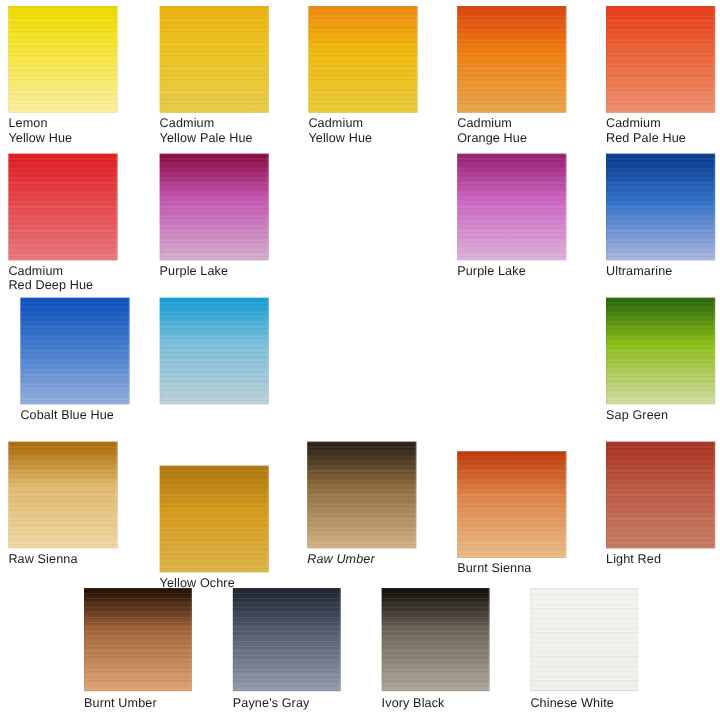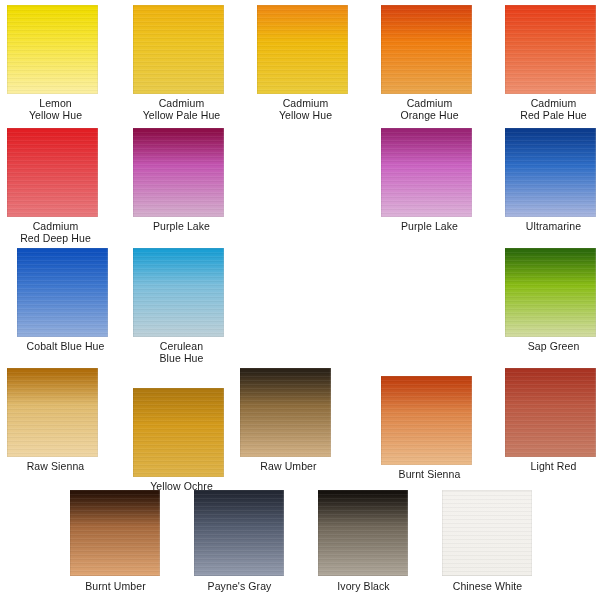--- a/index.html
+++ b/index.html
@@ -14,21 +14,20 @@
     overflow: hidden;
   }
   #chart {
     position: relative;
     width: 600px;
     height: 600px;
   }
   .swatch-cell {
     position: absolute;
     width: 91px;
-    text-align: center;
   }
   .swatch-cell.wide {
     width: 97px;
   }
   .swatch-chip {
     width: 91px;
     height: 89px;
     position: relative;
     box-sizing: border-box;
   }
@@ -147,22 +146,20 @@
         <div class="swatch-texture"></div>
         <div class="swatch-edge"></div>
       </div>
       <div class="swatch-label">Cobalt Blue Hue</div>
     </div>
     <div class="swatch-cell wide" style="left: 133px; top: 248px;">
       <div class="swatch-chip" style="background: linear-gradient(rgb(28, 159, 212) 0%, rgb(28, 159, 212) 4%, rgb(124, 190, 219) 42%, rgb(189, 208, 216) 100%);">
         <div class="swatch-texture"></div>
         <div class="swatch-edge"></div>
       </div>
-      <div class="swatch-label">Cerulean
-Blue Hue</div>
     </div>
     <div class="swatch-cell wide" style="left: 505px; top: 248px;">
       <div class="swatch-chip" style="background: linear-gradient(rgb(46, 107, 11) 0%, rgb(46, 107, 11) 4%, rgb(138, 189, 22) 42%, rgb(211, 220, 162) 100%);">
         <div class="swatch-texture"></div>
         <div class="swatch-edge"></div>
       </div>
       <div class="swatch-label">Sap Green</div>
     </div>
     <div class="swatch-cell wide" style="left: 7px; top: 368px;">
       <div class="swatch-chip" style="background: linear-gradient(rgb(176, 110, 12) 0%, rgb(176, 110, 12) 4%, rgb(224, 187, 110) 42%, rgb(239, 214, 164) 100%);">
@@ -171,21 +168,21 @@
       </div>
       <div class="swatch-label">Raw Sienna</div>
     </div>
     <div class="swatch-cell wide" style="left: 133px; top: 388px;">
       <div class="swatch-chip" style="background: linear-gradient(rgb(176, 122, 16) 0%, rgb(176, 122, 16) 4%, rgb(212, 155, 28) 42%, rgb(222, 180, 74) 100%);">
         <div class="swatch-texture"></div>
         <div class="swatch-edge"></div>
       </div>
       <div class="swatch-label">Yellow Ochre</div>
     </div>
-    <div class="swatch-cell wide" style="left: 240px; top: 368px;">
+    <div class="swatch-cell wide" style="left: 256px; top: 368px; font-style: italic;">
       <div class="swatch-chip" style="background: linear-gradient(rgb(44, 35, 24) 0%, rgb(44, 35, 24) 4%, rgb(141, 108, 60) 42%, rgb(211, 178, 134) 100%);">
         <div class="swatch-texture"></div>
         <div class="swatch-edge"></div>
       </div>
       <div class="swatch-label">Raw Umber</div>
     </div>
     <div class="swatch-cell wide" style="left: 381px; top: 376px;">
       <div class="swatch-chip" style="background: linear-gradient(rgb(193, 64, 15) 0%, rgb(193, 64, 15) 4%, rgb(222, 133, 72) 42%, rgb(235, 187, 138) 100%);">
         <div class="swatch-texture"></div>
         <div class="swatch-edge"></div>

